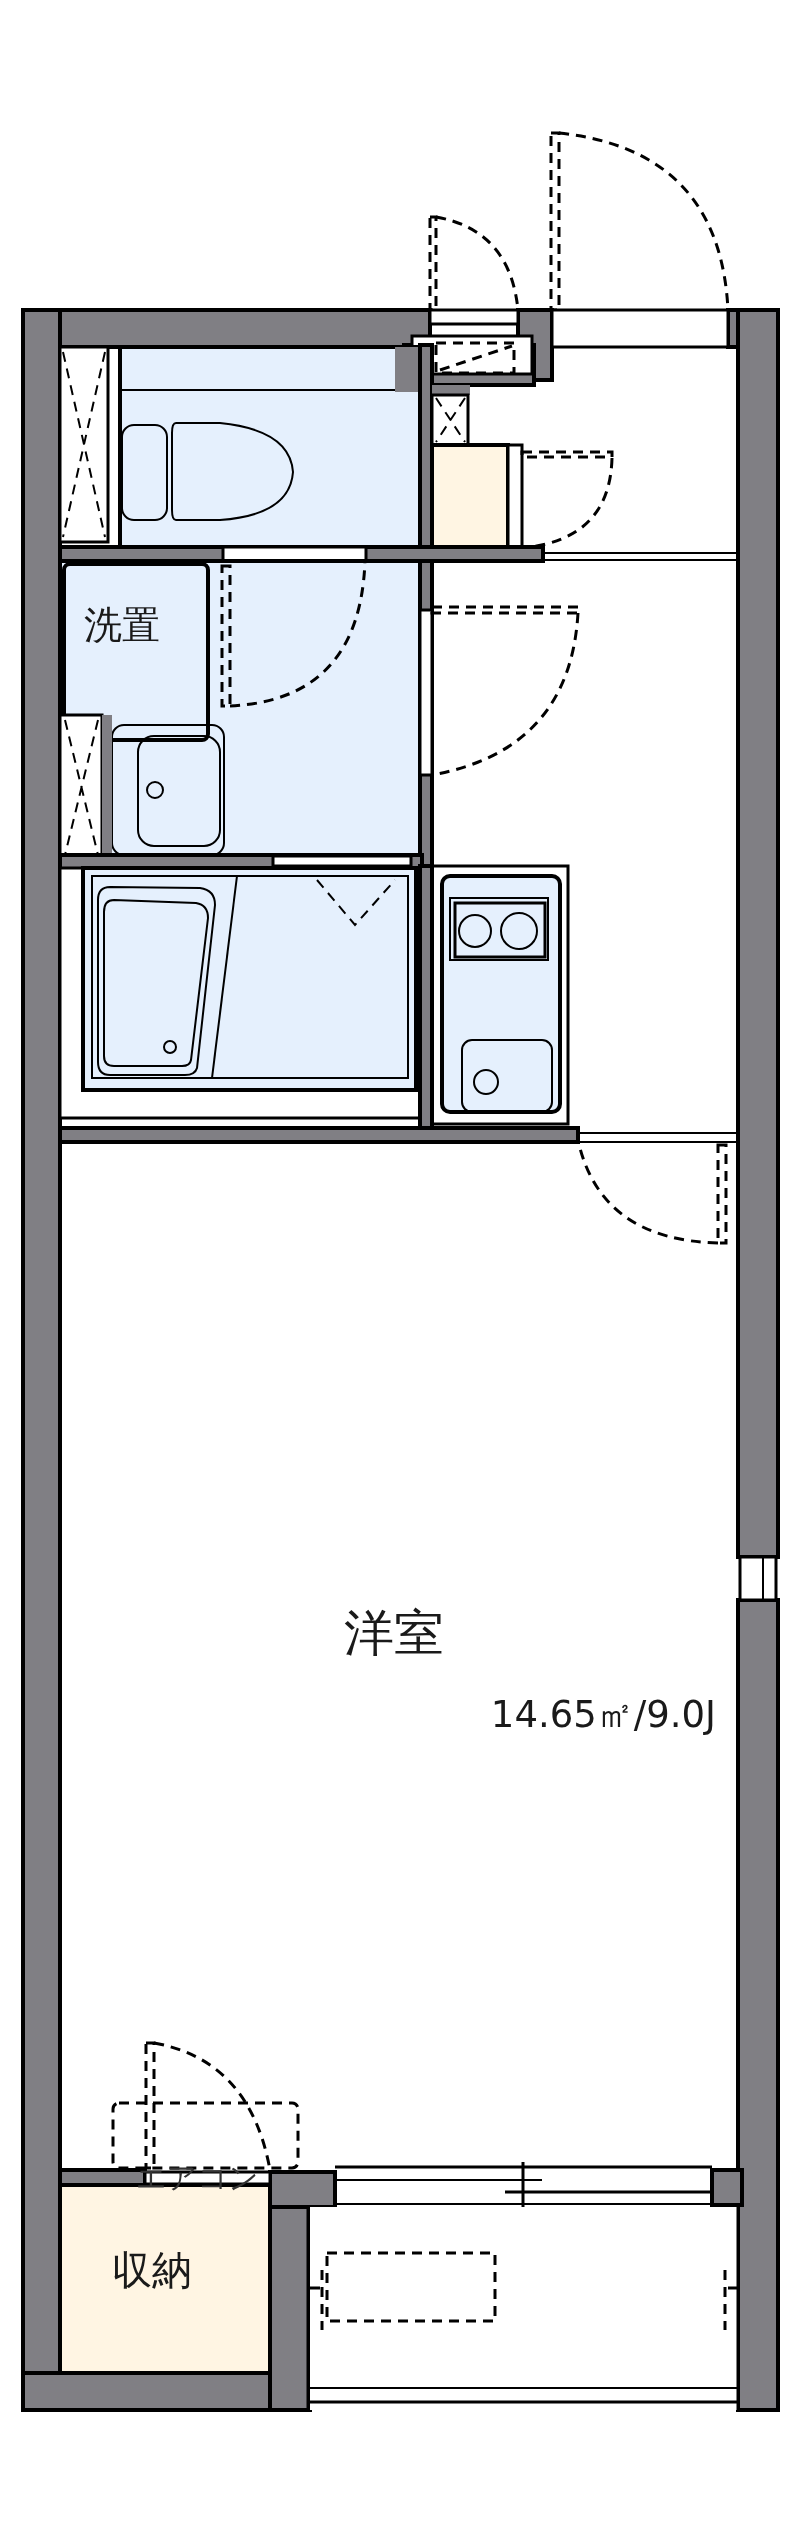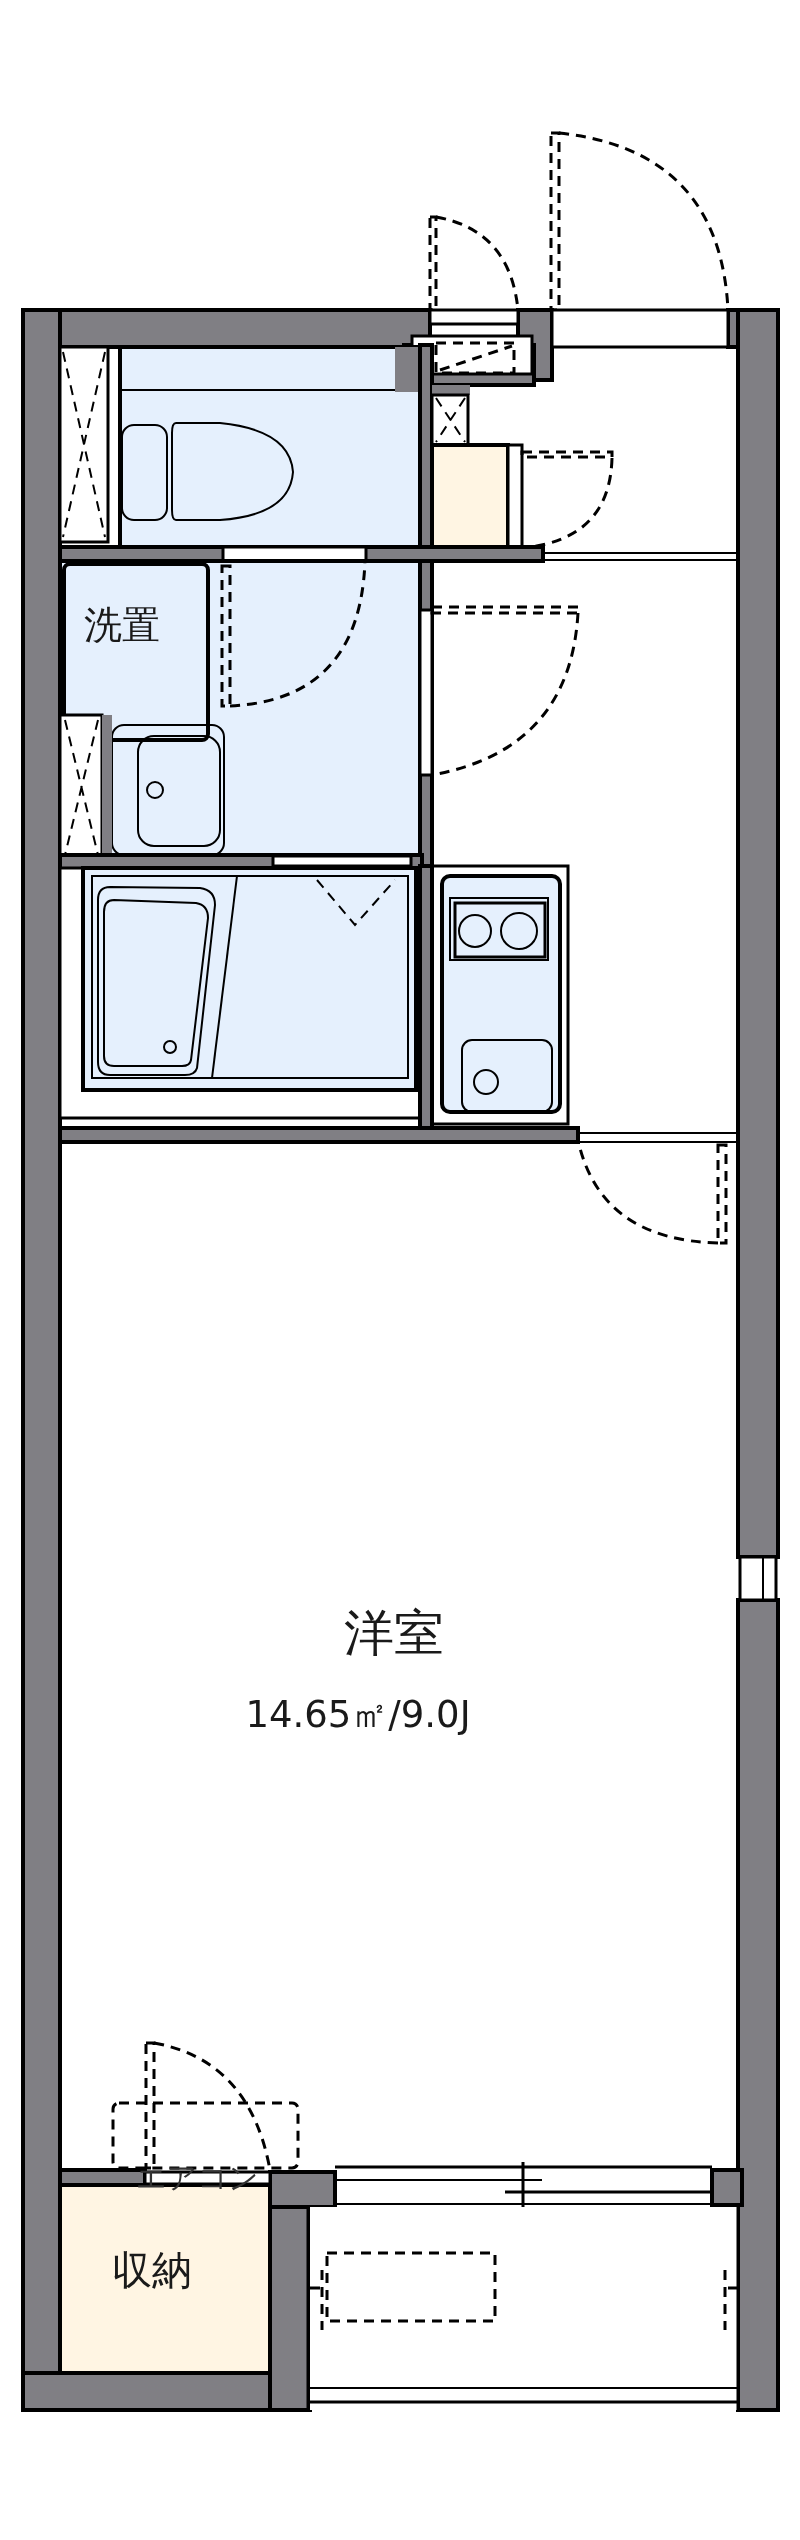--- a/index.html
+++ b/index.html
@@ -7,21 +7,21 @@
   svg { position: absolute; left: 0; top: 0; }
   .wall { fill: #807f84; stroke: #000; stroke-width: 4; }
   .wet { fill: #e5f0fd; stroke: #000; stroke-width: 4; }
   .cream { fill: #fff5e3; stroke: #000; stroke-width: 4; }
   .white { fill: #ffffff; stroke: #000; stroke-width: 3; }
   .line { fill: none; stroke: #000; stroke-width: 3; }
   .thin { fill: none; stroke: #000; stroke-width: 2; }
   .dash { fill: none; stroke: #000; stroke-width: 3; stroke-dasharray: 10 7; }
   .label { position: absolute; color: #1a1a1a; white-space: nowrap; font-family: "DejaVu Sans", sans-serif; }
   .room-main { left: 0; width: 788px; top: 1600px; text-align: center; font-size: 50px; }
-  .room-area { left: 0; width: 716px; top: 1690px; text-align: center; font-size: 37px; }
+  .room-area { left: 0; width: 716px; top: 1690px; text-align: right; font-size: 37px; }
   .lbl-wash { left: 84px; top: 600px; font-size: 38px; font-family: Liberation Mono, monospace; }
   .lbl-storage { left: 112px; top: 2243px; font-size: 40px; font-family: Liberation Serif, serif; }
   .lbl-ac { left: 136px; top: 2121px; font-size: 30px; color: #333; margin-top: 37px; }
 </style>
 </head>
 <body>
 
 <svg width="800" height="2540" viewBox="0 0 800 2540" xmlns="http://www.w3.org/2000/svg">
 
   <g>

